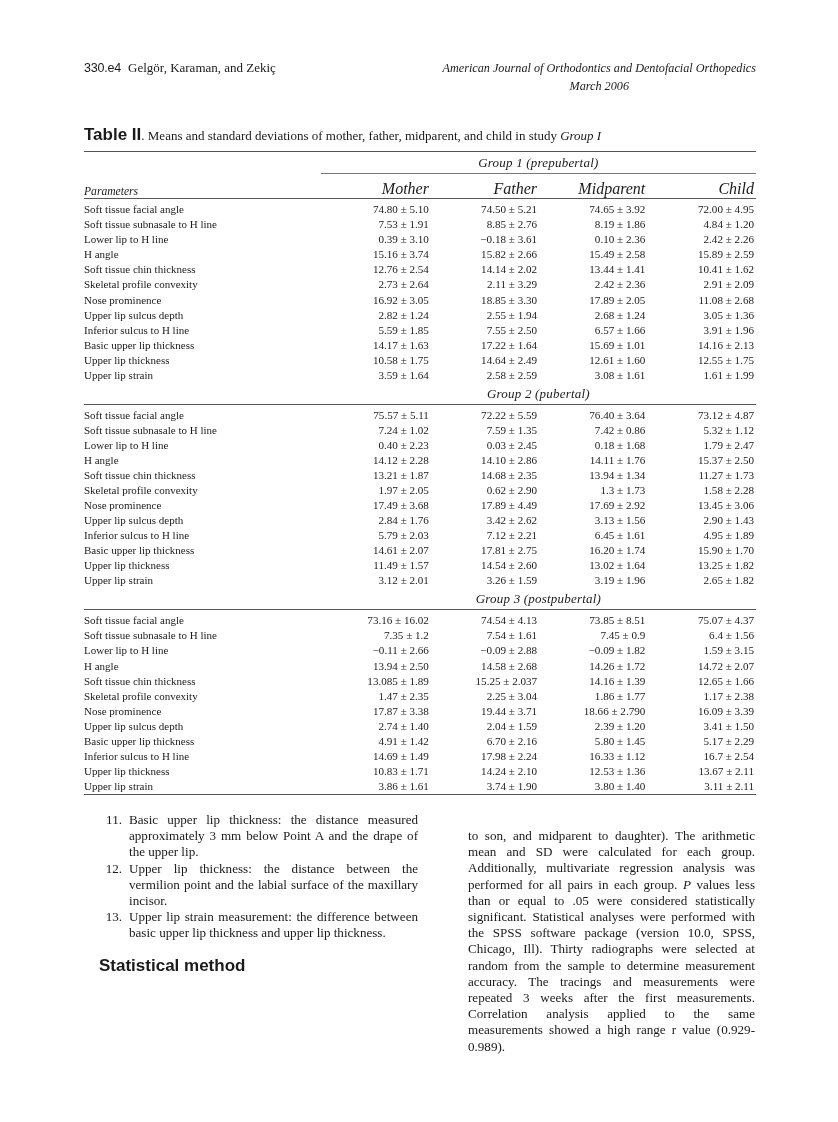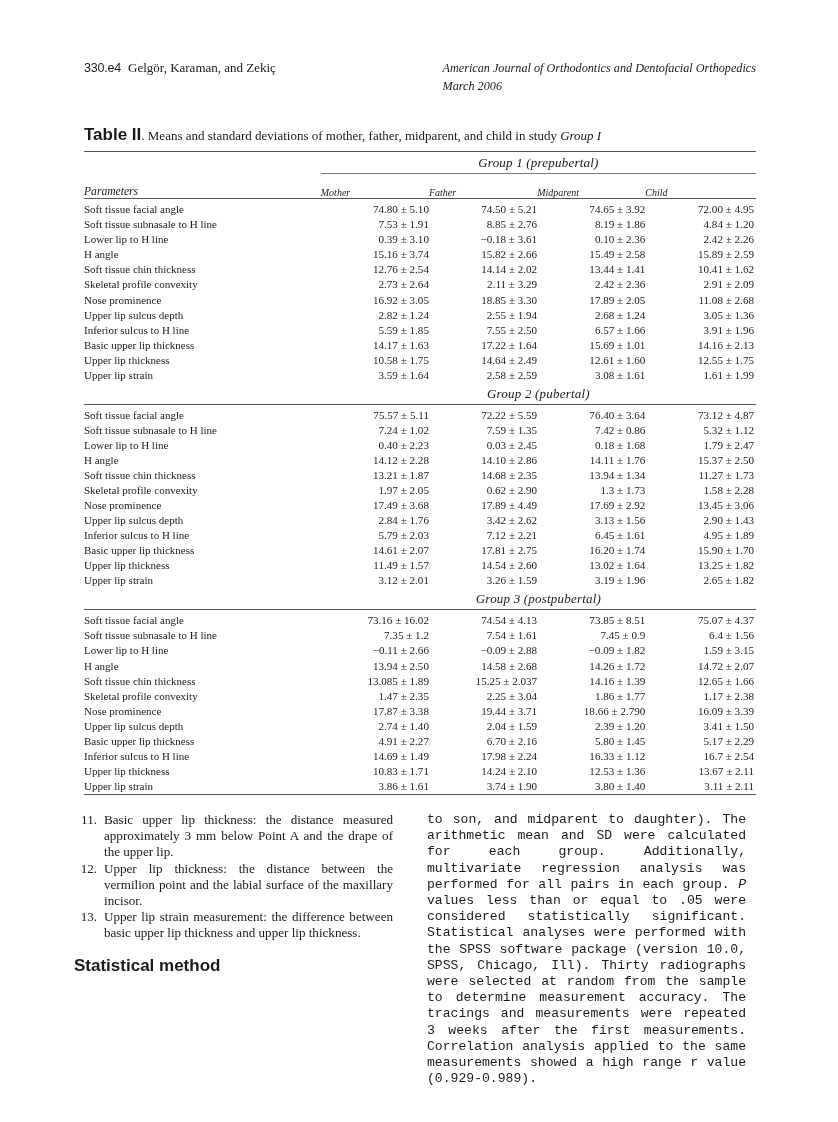--- a/index.html
+++ b/index.html
@@ -40,21 +40,21 @@
     font-family: "Liberation Sans", sans-serif;
     font-weight: normal;
     font-size: 12.5px;
     letter-spacing: -0.2px;
   }
   .runhead-authors {
     font-size: 13px;
     margin-left: 7px;
   }
   .runhead-right {
-    text-align: left;
+    text-align: center;
     font-style: italic;
     font-size: 12.2px;
     line-height: 1.45;
   }
 
   
   .table-block {
     position: absolute;
     left: 84px;
     top: 124px;
@@ -108,42 +108,42 @@
     text-align: center;
     font-style: italic;
     font-size: 13px;
     height: 21px;
     line-height: 21px;
   }
   .grp-span { letter-spacing: 0.2px; }
 
   
   td.colhead {
-    text-align: left;
+    text-align: right;
     font-style: italic;
-    font-size: 10px;
+    font-size: 16px;
     height: 24px;
     vertical-align: bottom;
     padding-bottom: 3px;
   }
   td.paramhead {
     text-align: left;
     font-style: italic;
     font-size: 11.6px;
     vertical-align: bottom;
     padding-bottom: 3px;
     padding-left: 1px;
   }
   .spacer-row td { height: 5px; }
   .spacer-row-sm td { height: 3px; }
 
   
   .body-cols {
     position: absolute;
-    left: 74px;
+    left: 99px;
     top: 812px;
     width: 672px;
     display: flex;
     gap: 34px;
   }
   .col {
     width: 319px;
     font-size: 13.1px;
     line-height: 16.2px;
     text-align: justify;
@@ -166,24 +166,23 @@
     text-align: right;
   }
   h3.sec {
     font-family: "Liberation Sans", sans-serif;
     font-size: 17px;
     font-weight: bold;
     margin: 14px 0 3px 0;
     line-height: 1.2;
   }
   p.para {
-    margin: 0;
+    margin: 16px;
     text-indent: 21px;
     text-align: justify;
-    font-family: Liberation Mono, monospace;
   }
   p.para.cont { text-indent: 0; }
   .ital-i { font-style: italic; }
 </style>
 </head>
 <body>
 
 <div class="page">
 
   <div class="runhead">
@@ -462,21 +461,21 @@
           </tr>
           <tr class="datarow">
             <td class="param">Upper lip sulcus depth</td>
             <td class="num">2.74 ± 1.40</td>
             <td class="num">2.04 ± 1.59</td>
             <td class="num">2.39 ± 1.20</td>
             <td class="num last">3.41 ± 1.50</td>
           </tr>
           <tr class="datarow">
             <td class="param">Basic upper lip thickness</td>
-            <td class="num">4.91 ± 2.27</td>
+            <td class="num">4.91 ± 1.42</td>
             <td class="num">6.70 ± 2.16</td>
             <td class="num">5.80 ± 1.45</td>
             <td class="num last">5.17 ± 2.29</td>
           </tr>
           <tr class="datarow">
             <td class="param">Inferior sulcus to H line</td>
             <td class="num">14.69 ± 1.49</td>
             <td class="num">17.98 ± 2.24</td>
             <td class="num">16.33 ± 1.12</td>
             <td class="num last">16.7 ± 2.54</td>

